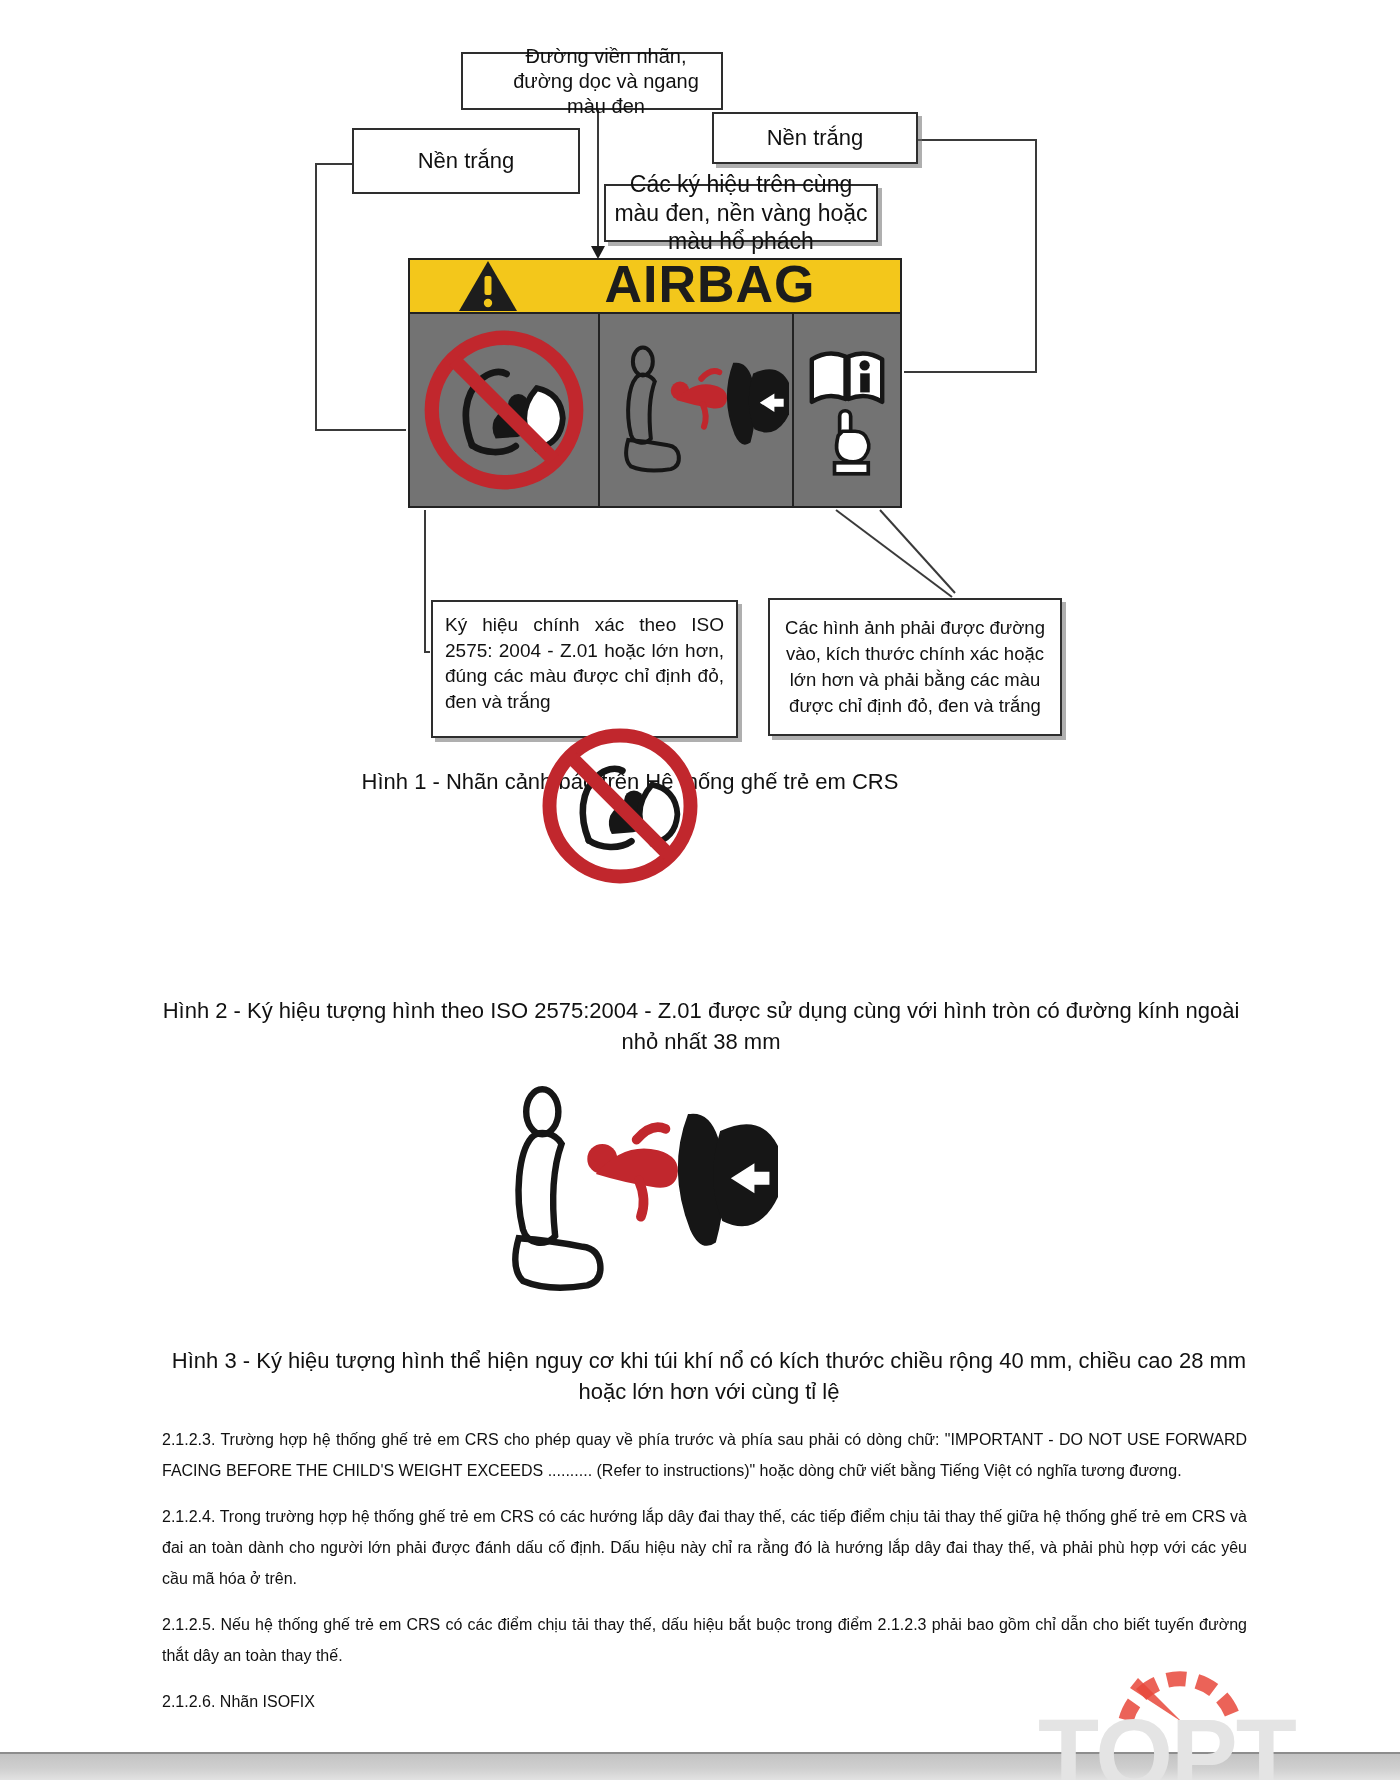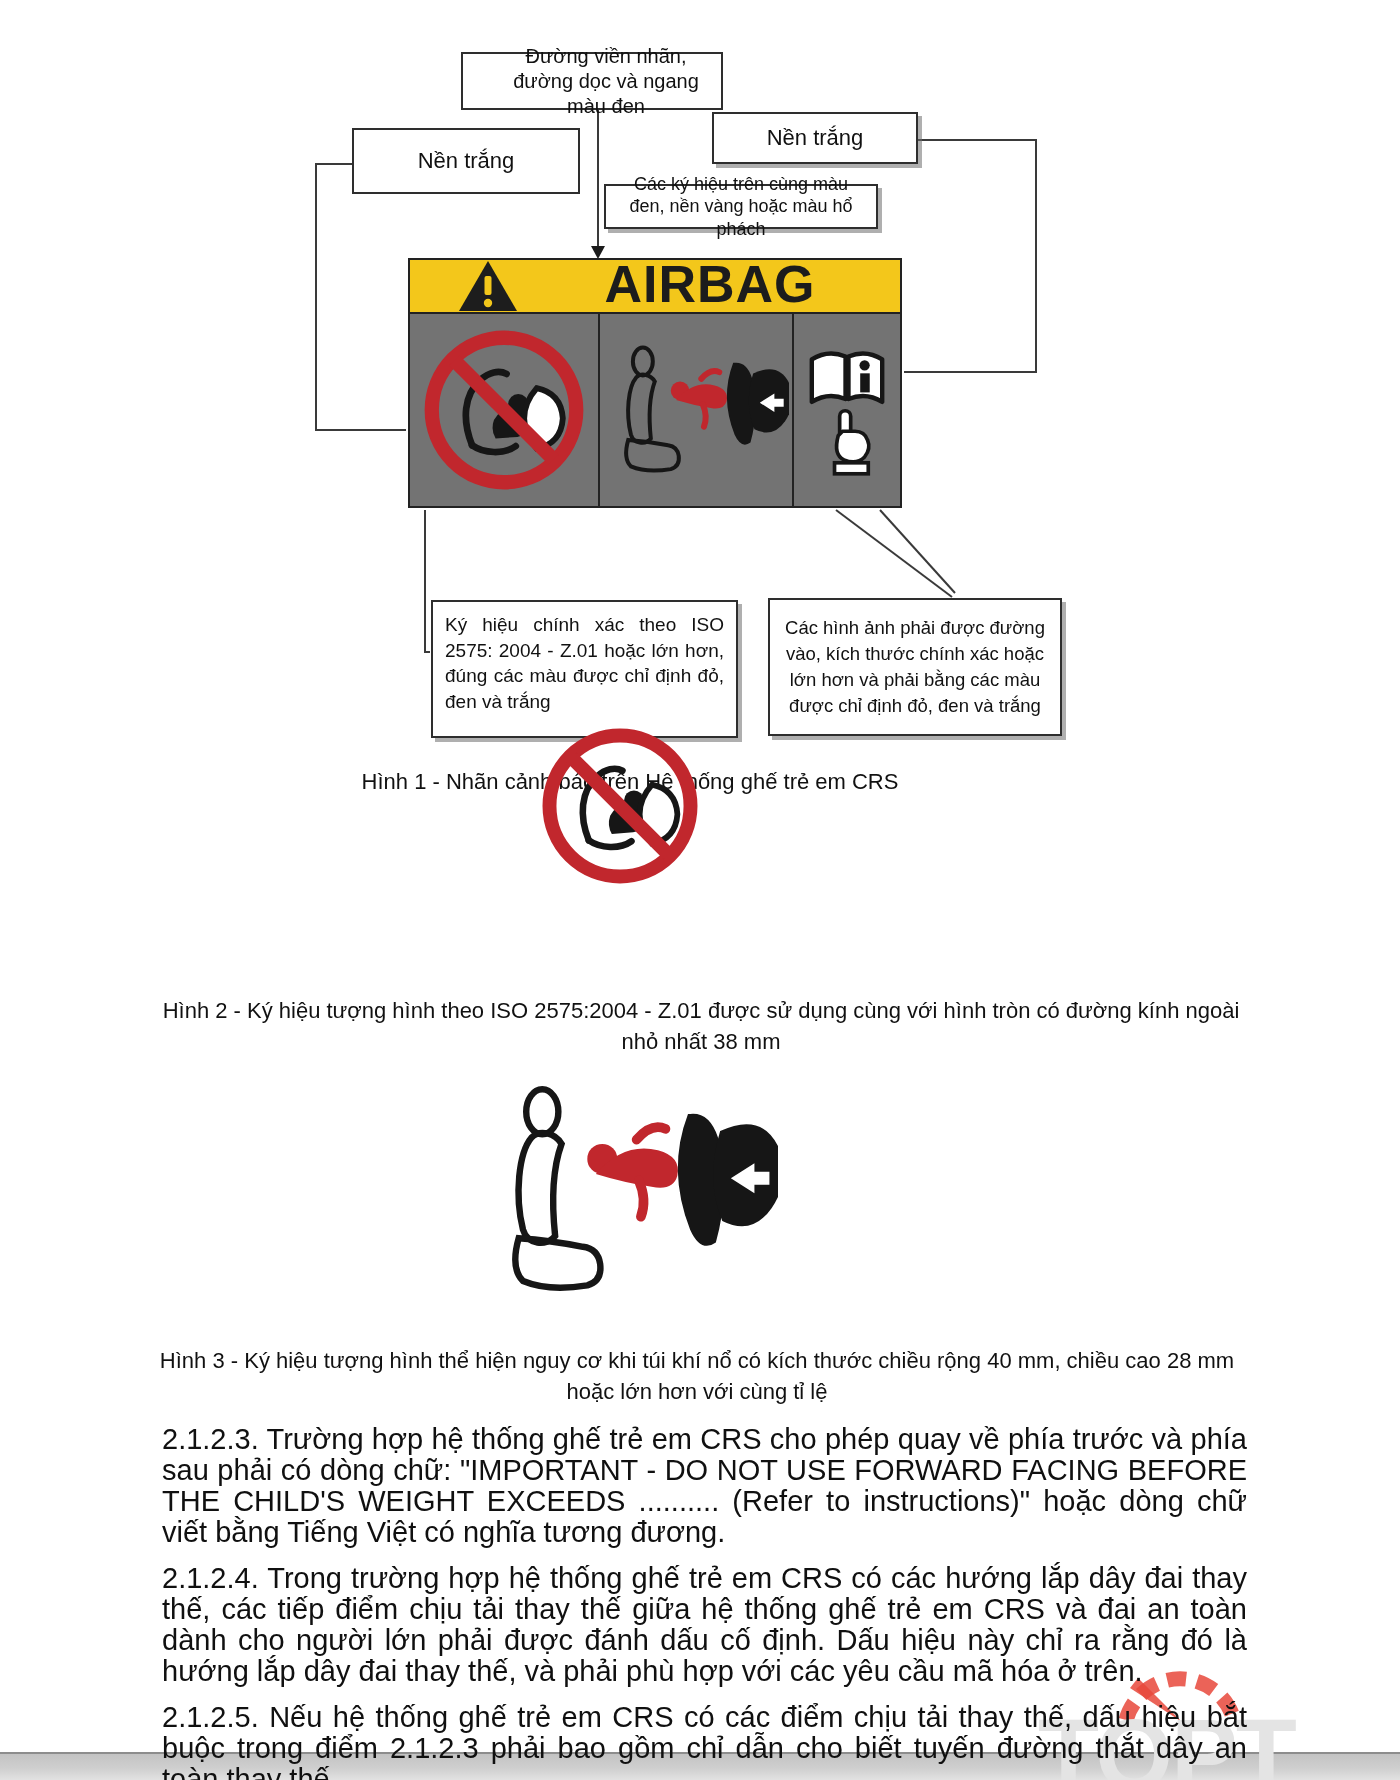--- a/index.html
+++ b/index.html
@@ -14,21 +14,21 @@
   .callout{
     position:absolute; background:#fff; border:2px solid #2e2e2e;
     display:flex; align-items:center; justify-content:center;
     text-align:center; line-height:1.25; color:#111; box-sizing:border-box;
     padding:4px 8px; font-size:20px;
   }
   .shadowed{box-shadow:4px 4px 0 rgba(110,110,110,.55);}
   .co-a{left:461px; top:52px;  width:262px; height:58px;padding-left:36px;}
   .co-b{left:712px; top:112px; width:206px; height:52px; font-size:22px;}
   .co-c{left:352px; top:128px; width:228px; height:66px; font-size:22px;}
-  .co-d{left:604px; top:184px; width:274px; height:45px; font-size:18px;}
+  .co-d{left:604px; top:184px; width:274px; height:58px; font-size:23px;}
   .co-e{left:431px; top:600px; width:307px; height:138px; font-size:19px;
         display:block; text-align:justify; text-align-last:left; padding:10px 12px; line-height:1.35;}
   .co-f{left:768px; top:598px; width:294px; height:138px; font-size:18.5px; line-height:1.4;}
   
   .airbag-label{
     position:absolute; left:408px; top:258px; width:494px; height:250px;
     background:#737373; border:2px solid #222; box-sizing:border-box;
   }
   .band{
     height:52px; background:#F3C71B; border-bottom:2px solid #222;
@@ -41,27 +41,27 @@
   }
   .cells{display:flex; height:192px;}
   .cell{display:flex; align-items:center; justify-content:center; box-sizing:border-box;}
   .cell1{width:190px; border-right:2px solid #222;}
   .cell2{width:194px; border-right:2px solid #222;}
   .cell3{flex:1;}
   
   .caption{position:absolute; text-align:center; font-size:22px; line-height:31px; color:#111;}
   .cap1{left:100px; top:766px;  width:1060px;}
   .cap2{left:158px; top:995px;  width:1086px;}
-  .cap3{left:154px; top:1345px; width:1086px;}
+  .cap3{left:166px; top:1345px; width:1086px;}
   .fig2{position:absolute; left:538px; top:724px; width:164px; height:164px;}
   .fig3{position:absolute; left:478px; top:1072px; width:300px; height:236px;}
   
   .paras{position:absolute; left:162px; top:1424px; width:1085px; z-index:2;}
   .paras p{
-    margin:0 0 15px 0; font-size:29px; line-height:31px;
+    margin:0 0 15px 0; font-size:16px; line-height:31px;
     text-align:justify; color:#101010;
   }
   .paras p:last-child{text-align:left;}
   
   .watermark{position:absolute; left:1030px; top:1652px; width:360px; height:170px; z-index:1;text-align:center;}
   .wm-fan{position:absolute; left:78px; top:0; }
   .wm-text{
     position:absolute; left:8px; top:52px; font-size:100px; font-weight:800;
     letter-spacing:-2px; line-height:1; color:#E4E4E4;
   }

